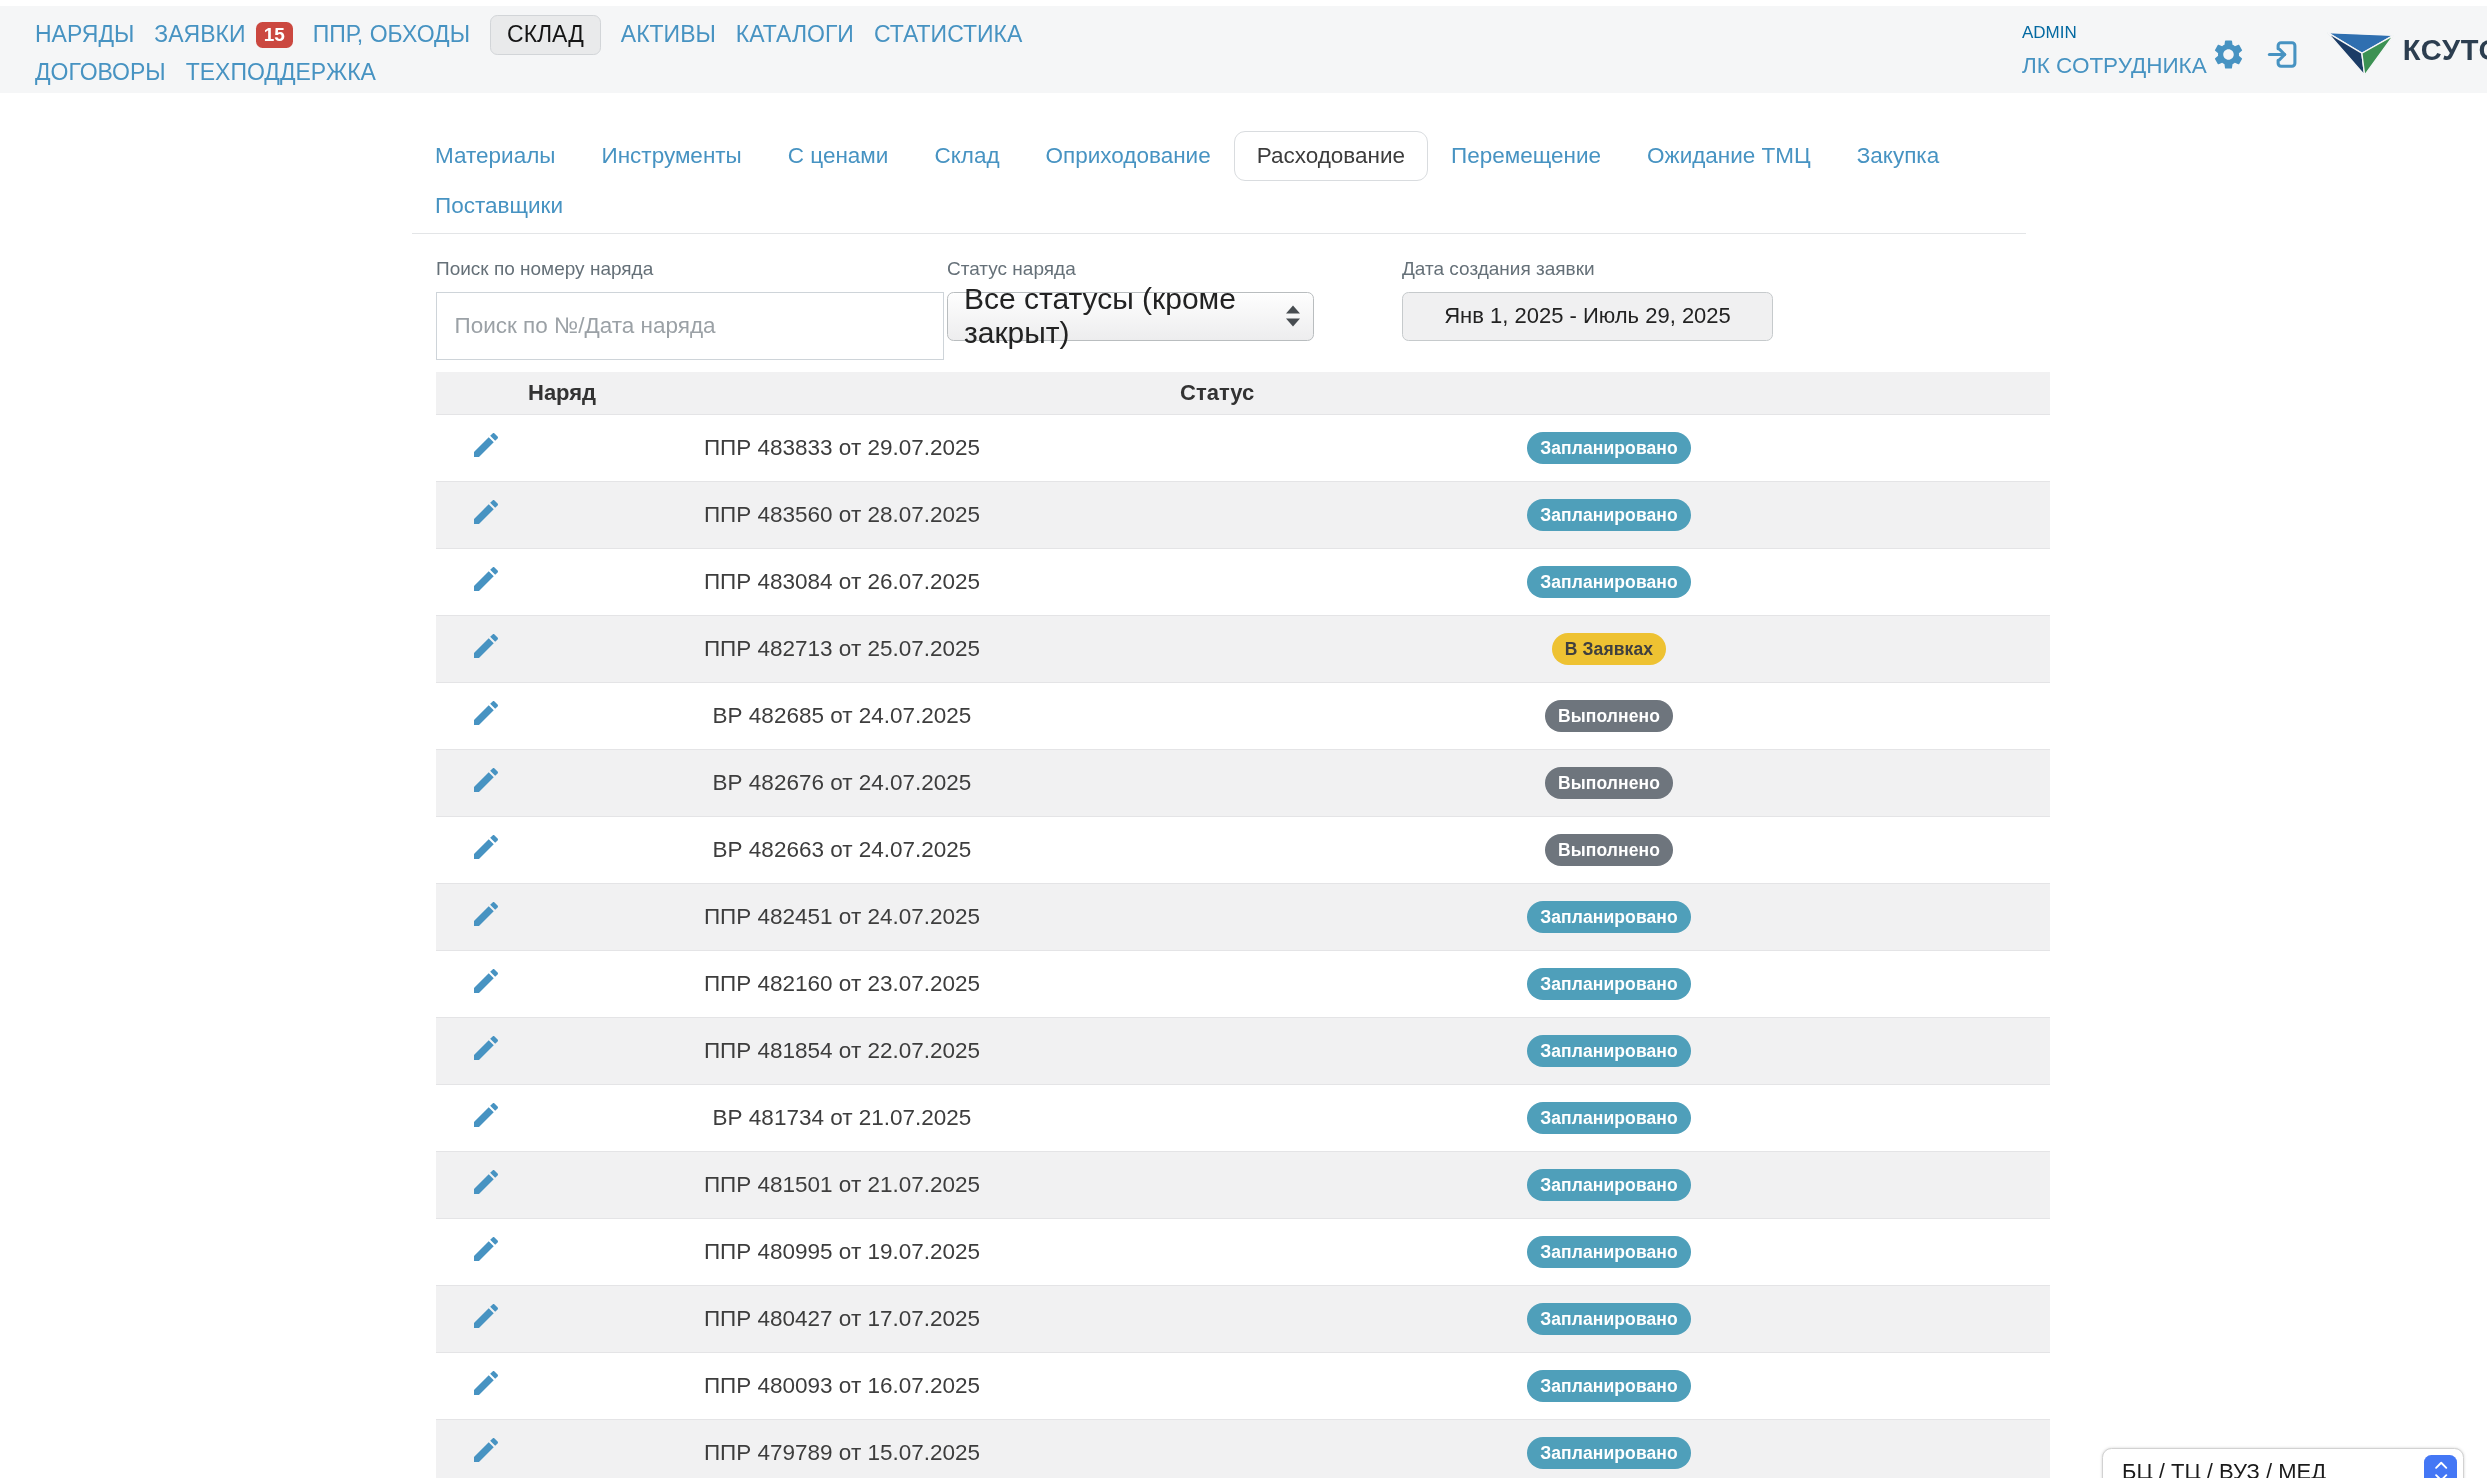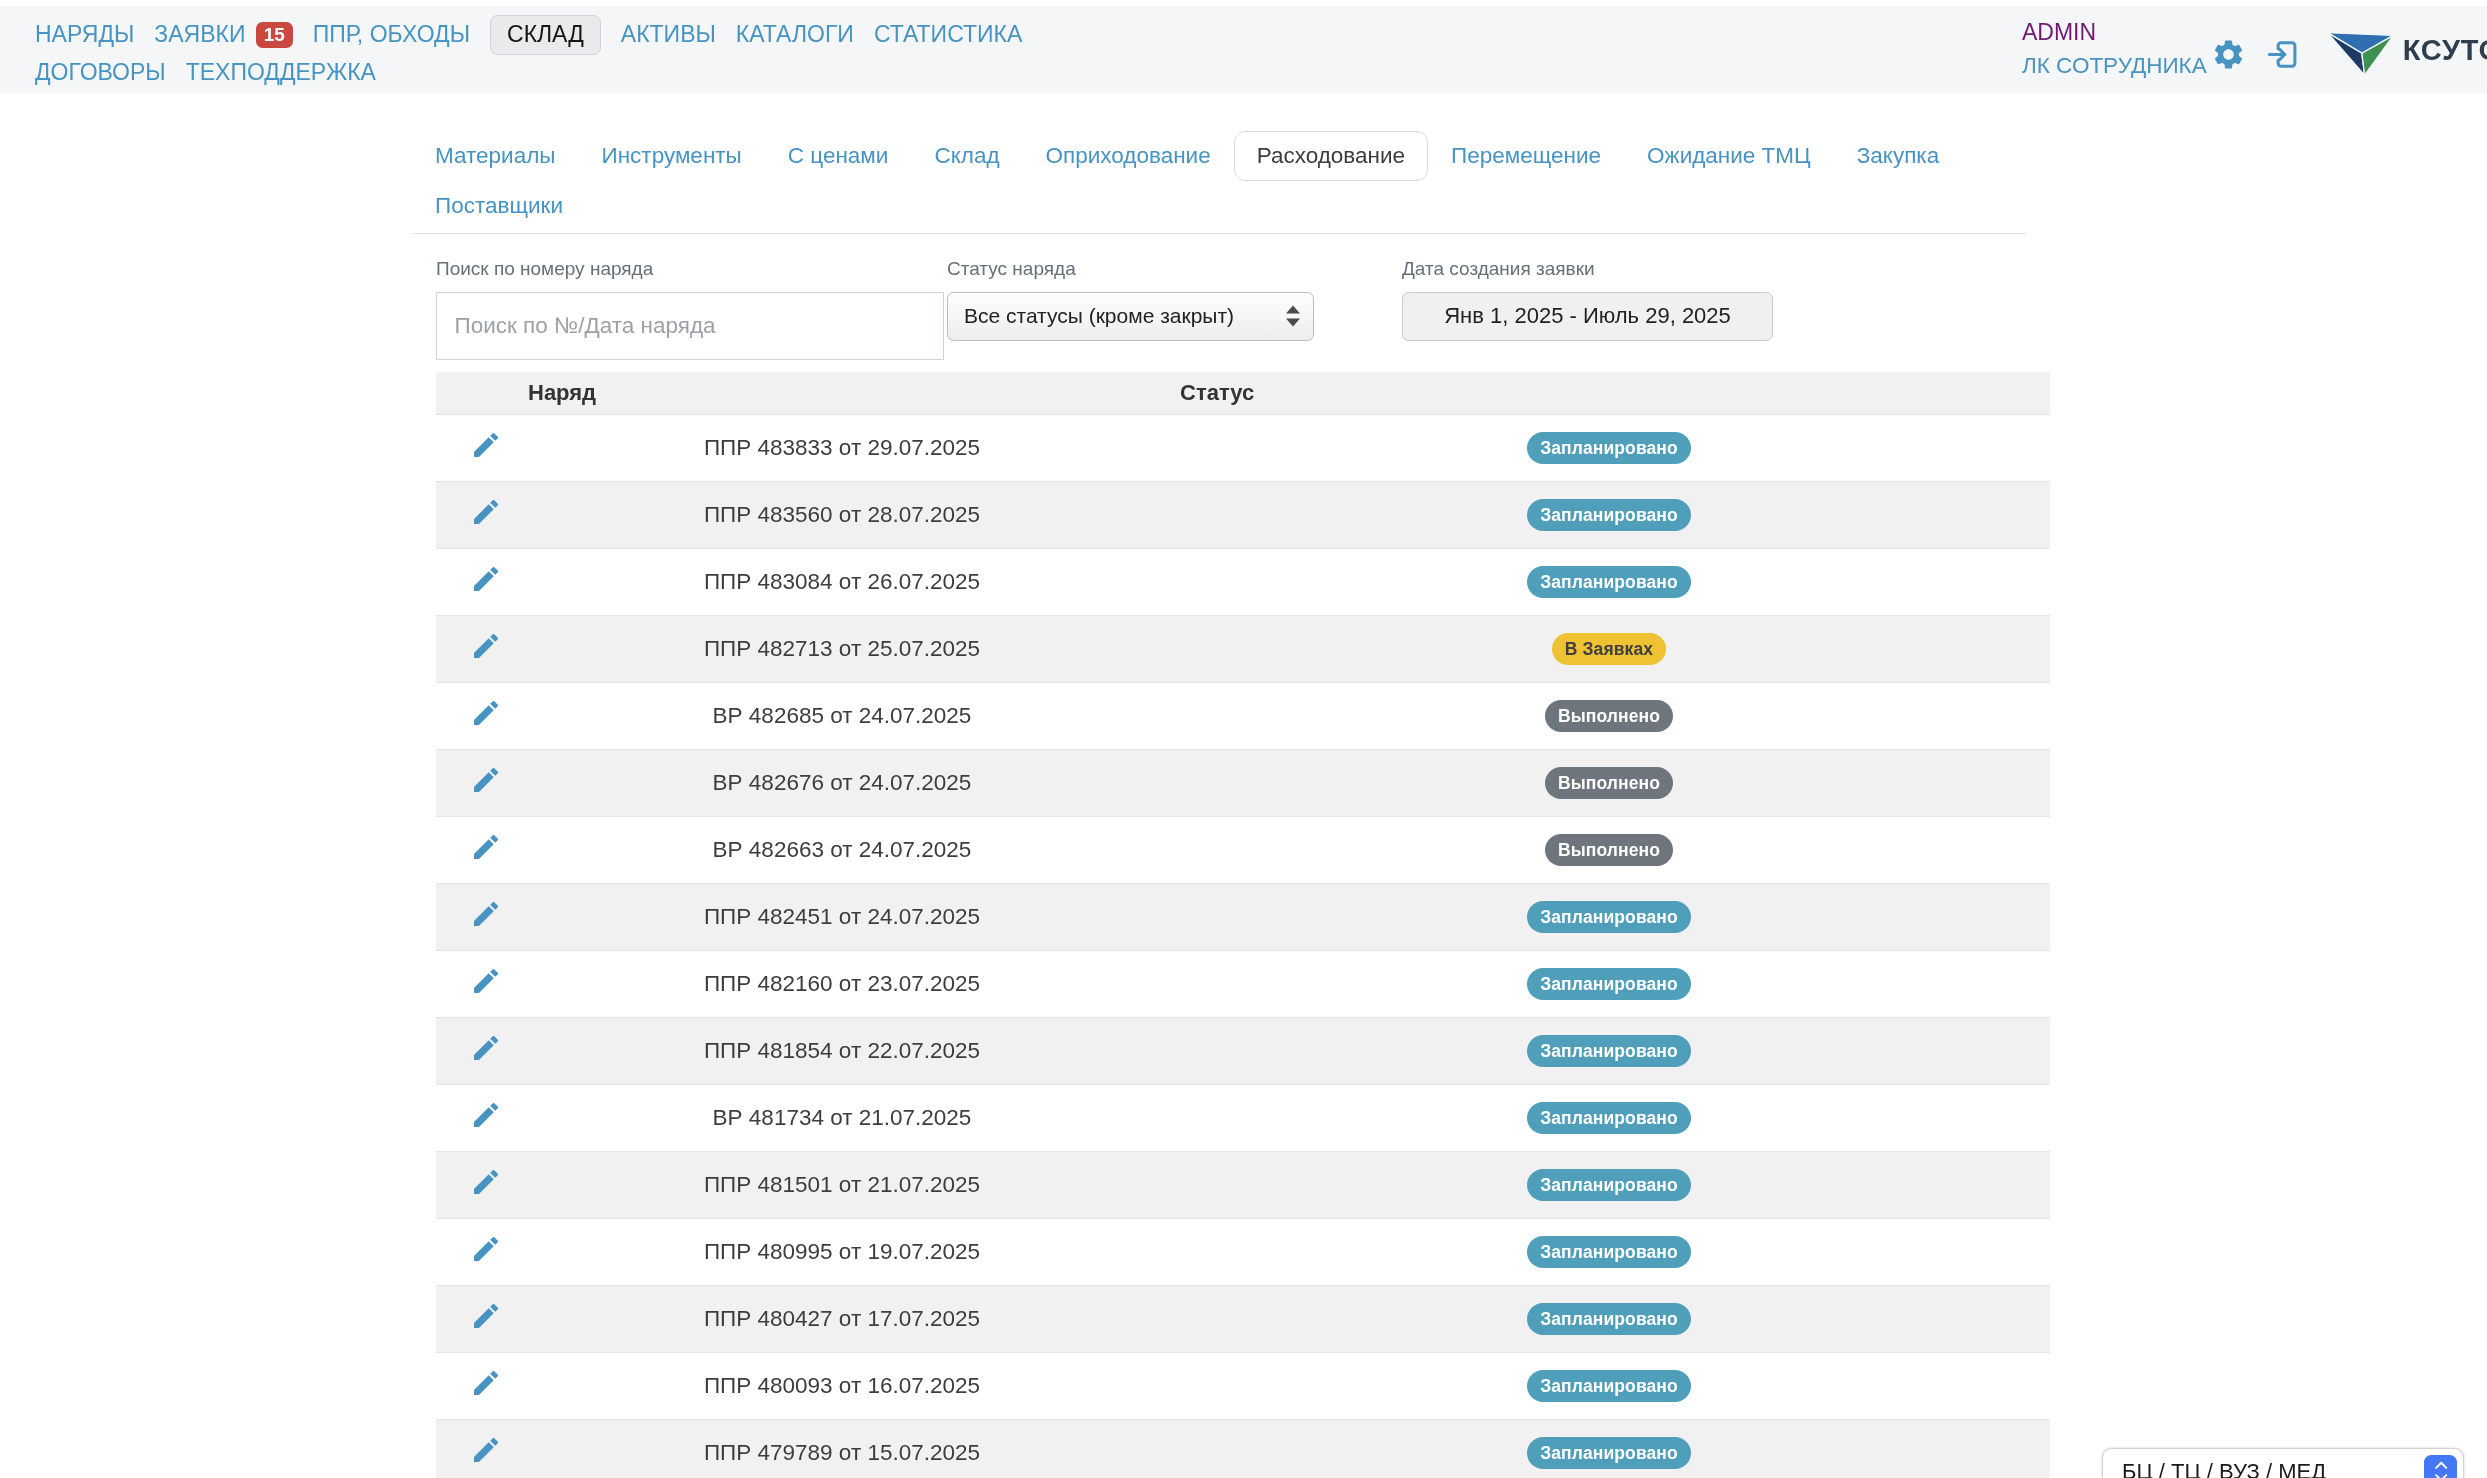--- a/index.html
+++ b/index.html
@@ -9,21 +9,21 @@
   
   .topbar { position:absolute; top:5.8px; left:0; width:2487px; height:87px; background:var(--nav-bg); }
   .nav-rows { padding:10.2px 0 0 35px; }
   .nav-row { display:flex; align-items:center; gap:20px; height:38px; }
   .nav-link { font-size:23px; color:var(--accent); cursor:pointer; white-space:nowrap; display:inline-flex; align-items:center; }
   .nav-link.active { color:#151515; background:#e9eaeb; border:0.7px solid #d2d5d8; border-radius:7.3px; padding:5.8px 16px; }
   .count-badge { margin-left:10.2px; background:var(--danger); color:#fff; font-size:19px; font-weight:bold;
                  padding:3.6px 8px; border-radius:6.5px; line-height:1; }
 
   .user-block { position:absolute; left:2022px; top:10.2px; }
-  .user-name { font-size:23px; color:#701a75; line-height:33px; }
+  .user-name { font-size:17px; color:#0369a1; line-height:33px; }
   .user-link { font-size:22.5px; color:var(--accent); line-height:33px; cursor:pointer; }
 
   .icon-btn { position:absolute; top:31px; width:35px; height:35px; color:var(--accent); cursor:pointer; }
   .icon-btn svg { width:100%; height:100%; display:block; }
   .gear { left:2211px; }
   .logout { left:2265px; }
 
   .logo { position:absolute; left:2324px; top:17.5px; display:flex; align-items:center; }
   .logo svg { width:73px; height:55px; }
   .logo-text { font-size:29px; font-weight:bold; color:var(--logo-navy); margin-left:5.8px; letter-spacing:0.7px; }
@@ -37,21 +37,21 @@
   
   .filter-group { position:absolute; top:258px; }
   .fg-search { left:436px; } .fg-status { left:947px; } .fg-date { left:1402px; }
   .filter-label { font-size:19px; color:var(--label); display:block; margin-bottom:11.6px; }
   .search-input { width:508px; height:68px; border:0.7px solid #ced4d9; border-radius:0; font-size:22.5px;
                   padding:0 17.5px; color:#333; outline:none; font-family:"Liberation Sans", sans-serif; }
   .search-input::placeholder { color:#9ba1a6; }
   .select-box { position:relative; width:367px; height:49px; border:0.7px solid #b9bdbf; border-radius:6.5px;
                 background:linear-gradient(#fefefe, #ededee); display:flex; align-items:center; cursor:pointer;
                 box-shadow:inset 0 0.7px 0 #fff; }
-  .select-box .sel-text { font-size:21px; color:#222; padding-left:16px; }
+  .select-box .sel-text { font-size:30px; color:#222; padding-left:16px; }
   .sel-arrows { position:absolute; right:13px; top:50%; transform:translateY(-50%); display:flex; flex-direction:column; gap:5.1px; }
   .tri-up { width:0; height:0; border-left:7.3px solid transparent; border-right:7.3px solid transparent; border-bottom:8.7px solid #474c50; }
   .tri-down { width:0; height:0; border-left:7.3px solid transparent; border-right:7.3px solid transparent; border-top:8.7px solid #474c50; }
   .date-box { width:371px; height:49px; border:0.7px solid #c6cacc; border-radius:6.5px; background:#f0f0f1;
               display:flex; align-items:center; justify-content:center; font-size:22px; color:#222; cursor:pointer; }
 
   
   .table { position:absolute; left:436px; top:372px; width:1614px; }
   .thead { display:grid; grid-template-columns:80px 652px 882px; height:42px; background:var(--stripe);
            align-items:center; font-size:22px; font-weight:bold; color:#333;padding-left:12px; }

